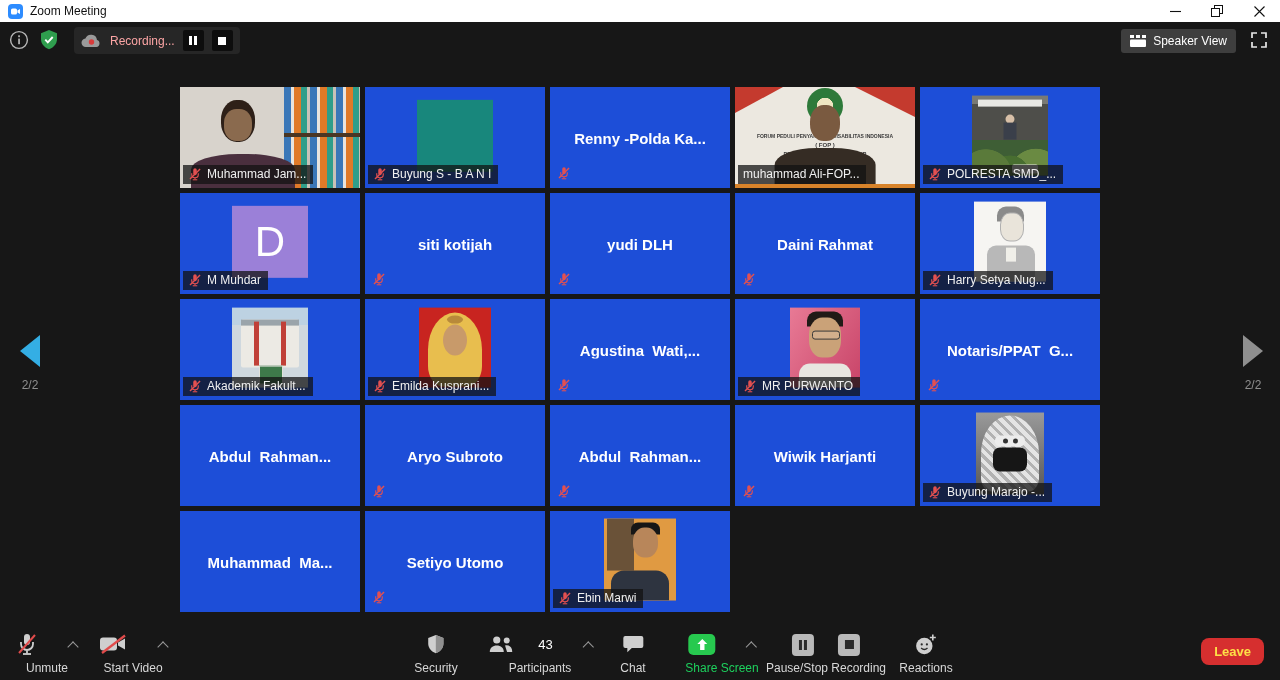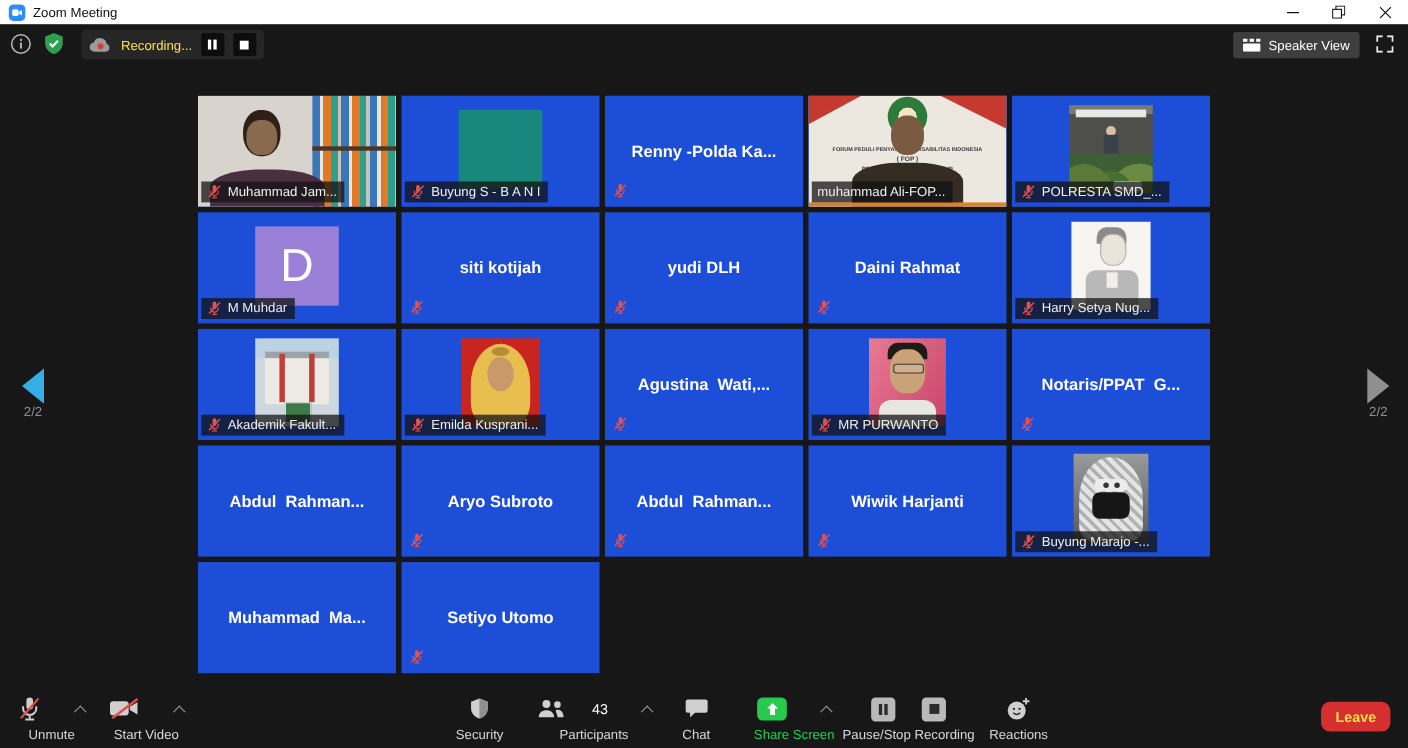--- a/index.html
+++ b/index.html
@@ -11,21 +11,21 @@
             display:flex;align-items:center;z-index:10;}
   .zlogo{width:15px;height:15px;background:#2d8cff;border-radius:4px;margin-left:8px;
          display:flex;align-items:center;justify-content:center;}
   .wtitle{font-size:12px;color:#111;margin-left:7px;flex:1;}
   .winbtn{width:42px;height:22px;display:flex;align-items:center;justify-content:center;}
 
   
   .tb-abs{position:absolute;}
   .recpill{position:absolute;left:74px;top:27px;height:27px;background:#262626;border-radius:4px;
            display:flex;align-items:center;gap:8px;padding:0 7px;}
-  .reclabel{color:#fde047;font-size:12px;}
+  .reclabel{color:#fca5a5;font-size:12px;}
   .recbtn{width:21px;height:21px;background:#0d0d0d;border-radius:2px;display:flex;
           align-items:center;justify-content:center;gap:2.5px;}
   .pbar{width:2.6px;height:9px;background:#fff;}
   .ssq{width:8px;height:8px;background:#fff;}
   .speakerview{position:absolute;right:44px;top:29px;height:24px;background:#3e3e3e;border-radius:3px;
                display:flex;align-items:center;gap:7px;padding:0 9px;color:#fff;font-size:12px;}
 
   
   .grid{position:absolute;left:180px;top:87px;display:grid;
         grid-template-columns:repeat(5,180px);grid-auto-rows:101px;gap:5px;}
@@ -40,21 +40,21 @@
          padding:2px 7px 3px 5px;}
   .pname{white-space:pre;overflow:hidden;text-overflow:clip;display:block;max-width:150px;}
   .micwrap{flex:0 0 auto;display:flex;}
 
   
   .navbox{position:absolute;width:34px;text-align:center;}
   .tri-l{width:0;height:0;border-top:16px solid transparent;border-bottom:16px solid transparent;
          border-right:20px solid #34aee4;margin:0 auto;}
   .tri-r{width:0;height:0;border-top:16px solid transparent;border-bottom:16px solid transparent;
          border-left:20px solid #8f8f8f;margin:0 auto;}
-  .navpg{color:#8f8f8f;font-size:12px;}
+  .navpg{margin-top:11px;color:#8f8f8f;font-size:12px;}
 
   
   .toolbar{position:absolute;left:0;right:0;bottom:0;height:58px;background:#171717;}
   .tbi{position:absolute;top:10px;display:flex;flex-direction:column;align-items:center;gap:4px;
        color:#d8d8d8;font-size:12px;transform:translateX(-50%);white-space:nowrap;}
   .ic{height:25px;display:flex;align-items:center;gap:24px;}
   .chev{width:7px;height:7px;border-left:1.8px solid #9a9a9a;border-top:1.8px solid #9a9a9a;
         transform:rotate(45deg);margin-left:8px;margin-top:4px;}
   .cnt{color:#fff;font-size:13px;}
   .shareic{width:27px;height:21px;background:#27c94f;border-radius:5px;display:flex;
@@ -474,20 +474,42 @@
       <div class="micbadge"><svg viewBox="0 0 16 16" width="14" height="14">
           <g fill="#e35050">
             <rect x="6" y="1.3" width="4" height="8" rx="2"></rect>
             <path d="M3.6 7.2v1.3a4.4 4.4 0 0 0 8.8 0V7.2h-1.3v1.3a3.1 3.1 0 0 1-6.2 0V7.2z"></path>
             <rect x="7.4" y="12.2" width="1.2" height="2"></rect>
             <rect x="5.4" y="14" width="5.2" height="1.2"></rect>
           </g>
           <line x1="2.3" y1="13.8" x2="13.8" y2="2.2" stroke="#e35050" stroke-width="1.6"></line>
         </svg></div>
     </div>
+    <div class="tile">
+      <div class="av" style="width:72px;height:82px;background:#e09a42;overflow:hidden">
+      <div style="position:absolute;left:3px;top:0;width:27px;height:52px;background:#6a5238"></div>
+      <div style="position:absolute;left:27px;top:4px;width:29px;height:12px;background:#161616;border-radius:7px 7px 0 0"></div>
+      <div style="position:absolute;left:29px;top:9px;width:25px;height:30px;background:#b8865a;border-radius:45%"></div>
+      <div style="position:absolute;left:7px;bottom:0;width:58px;height:30px;background:#2e3440;border-radius:13px 13px 0 0"></div>
+      </div>
+      <div class="plate">
+        <span class="micwrap">
+          <svg viewBox="0 0 16 16" width="14" height="14">
+            <g fill="#e35050">
+              <rect x="6" y="1.3" width="4" height="8" rx="2"></rect>
+              <path d="M3.6 7.2v1.3a4.4 4.4 0 0 0 8.8 0V7.2h-1.3v1.3a3.1 3.1 0 0 1-6.2 0V7.2z"></path>
+              <rect x="7.4" y="12.2" width="1.2" height="2"></rect>
+              <rect x="5.4" y="14" width="5.2" height="1.2"></rect>
+            </g>
+            <line x1="2.3" y1="13.8" x2="13.8" y2="2.2" stroke="#e35050" stroke-width="1.6"></line>
+          </svg>
+        </span>
+        <span class="pname">Ebin Marwi</span>
+      </div>
+    </div>
   </div>
 
 <div class="toolbar">
 
   <div class="tbi" style="left:47px;">
     <div class="ic">
       <svg width="20" height="25" viewBox="0 0 20 25">
         <rect x="7" y="2" width="6" height="11" rx="3" fill="#cfcfcf"></rect>
         <path d="M4 10v2a6 6 0 0 0 12 0v-2" stroke="#cfcfcf" stroke-width="1.8" fill="none"></path>
         <line x1="10" y1="18.8" x2="10" y2="21.4" stroke="#cfcfcf" stroke-width="1.8"></line>

